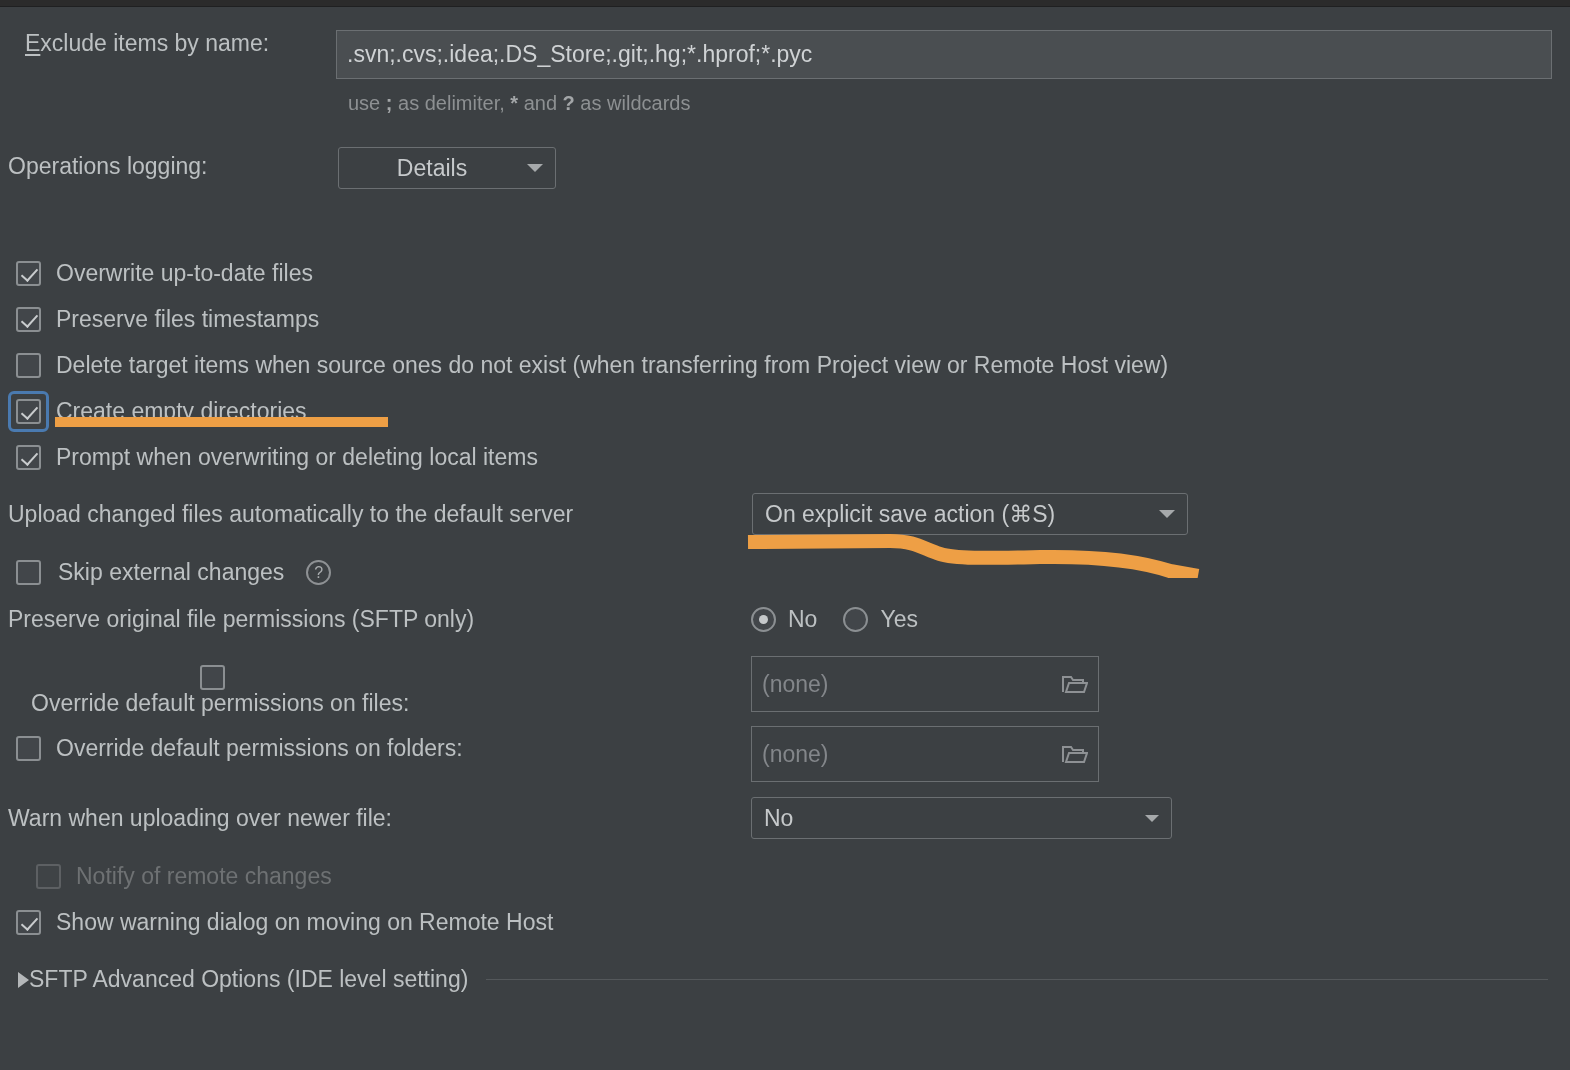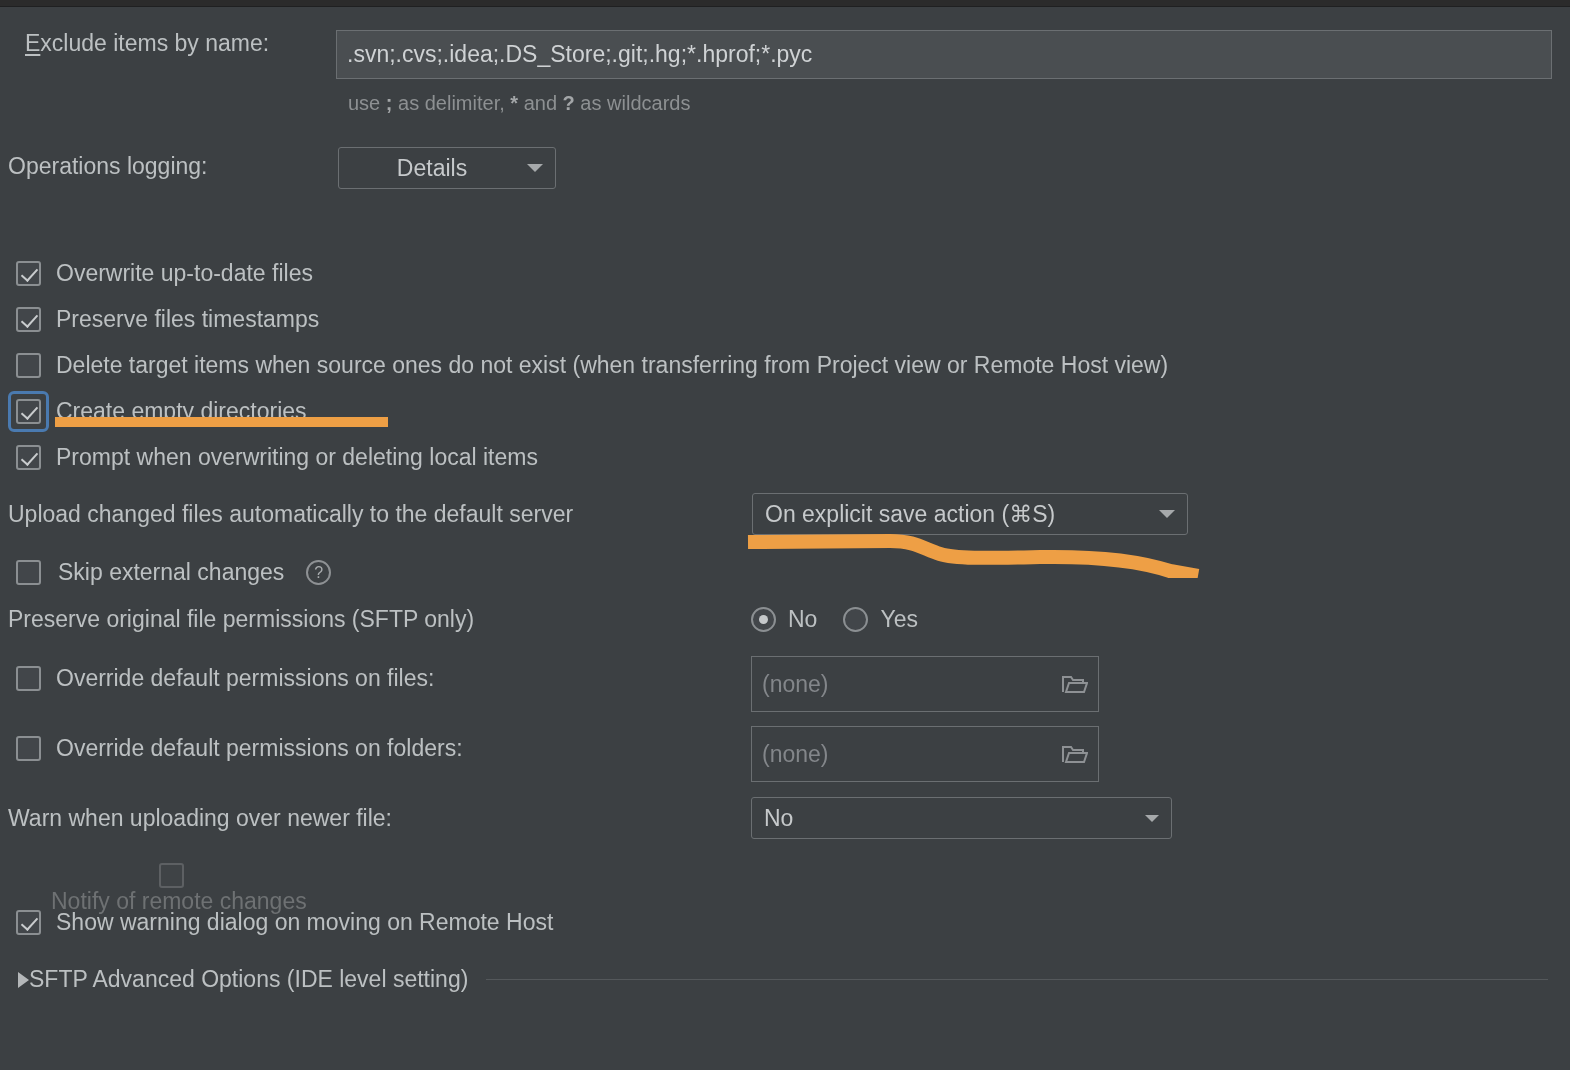--- a/index.html
+++ b/index.html
@@ -266,21 +266,21 @@
   <div class="row" style="left:8px; top:598px;">
     <span class="lbl">Preserve original file permissions (SFTP only)</span>
   </div>
   <div class="row" style="left:751px; top:598px;">
     <span class="radio selected"></span>
     <span class="lbl" style="margin-left:12px;">No</span>
     <span class="radio" style="margin-left:26px;"></span>
     <span class="lbl" style="margin-left:12px;">Yes</span>
   </div>
 
-  <div class="row" style="left:16px; top:657px;">
+  <div class="row" style="left:16px; top:657px;flex-direction:column;">
     <span class="cbwrap">
       <span class="cb"></span>
     </span>
     <span class="lbl" style="margin-left:15px;">Override default permissions on files:</span>
   </div>
   <div class="browsefield" style="position:absolute; left:751px; top:648px; width:348px;">
     <span class="ph">(none)</span>
     <svg class="folder-ic" viewBox="0 0 26 20">
       <path d="M1 18 L1 3 L9 3 L11 6 L21 6 L21 8" fill="none" stroke="#8e9194" stroke-width="2"></path>
       <path d="M4 18 L7 9 L25 9 L22 18 Z" fill="none" stroke="#8e9194" stroke-width="2"></path>
@@ -302,21 +302,21 @@
   </div>
 
   <div class="row" style="left:8px; top:797px;">
     <span class="lbl">Warn when uploading over newer file:</span>
   </div>
   <div class="combo thin" style="position:absolute; left:751px; top:789px; width:421px;">
     <span class="combo-text">No</span>
     <span class="arrow"></span>
   </div>
 
-  <div class="row" style="left:36px; top:855px;flex-direction:column;">
+  <div class="row" style="left:36px; top:855px;">
     <span class="cbwrap">
       <span class="cb disabled"></span>
     </span>
     <span class="lbl disabled" style="margin-left:15px;">Notify of remote changes</span>
   </div>
 
   <div class="row" style="left:16px; top:901px;">
     <span class="cbwrap">
       <span class="cb checked"></span>
     </span>

